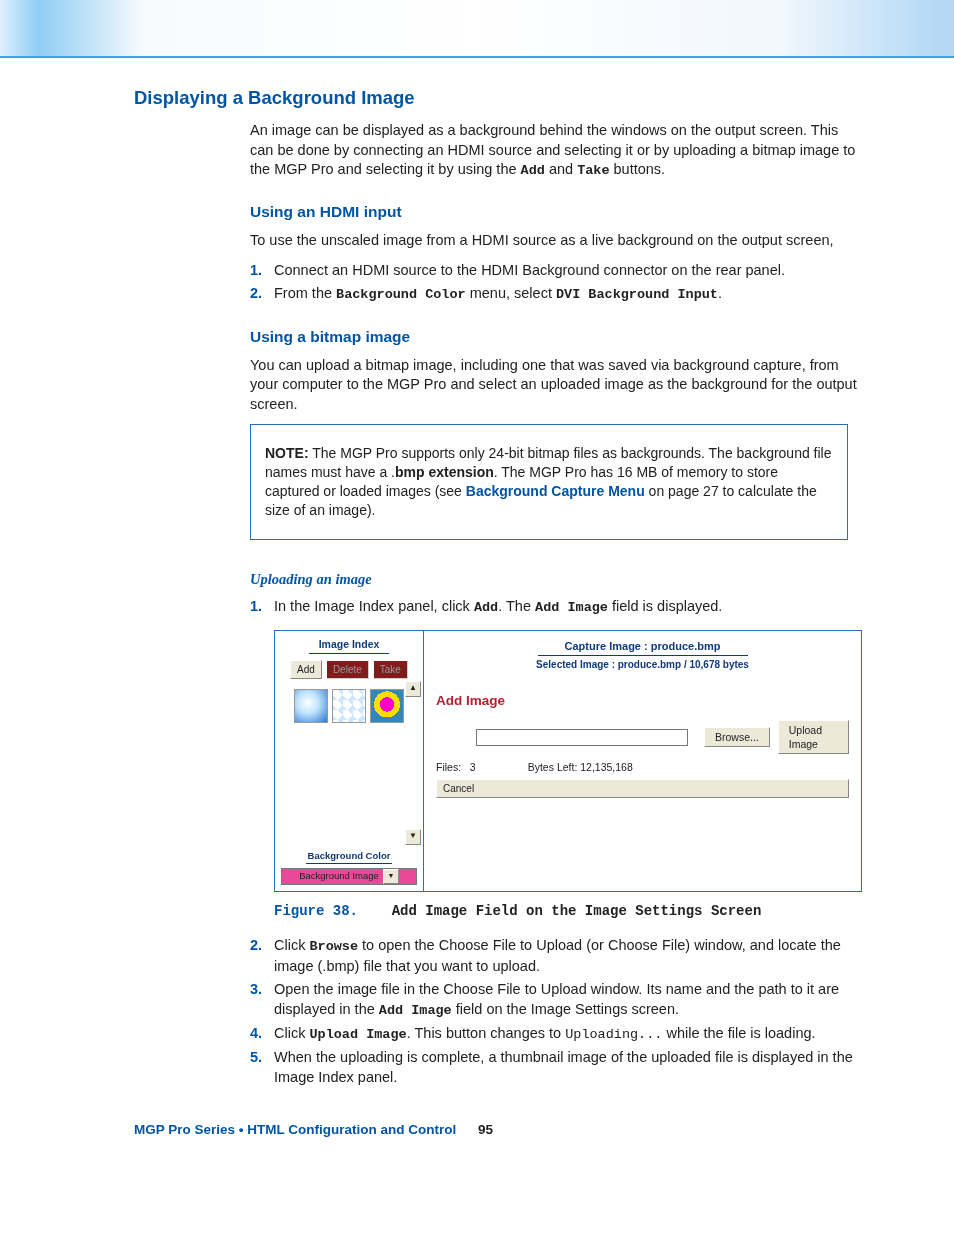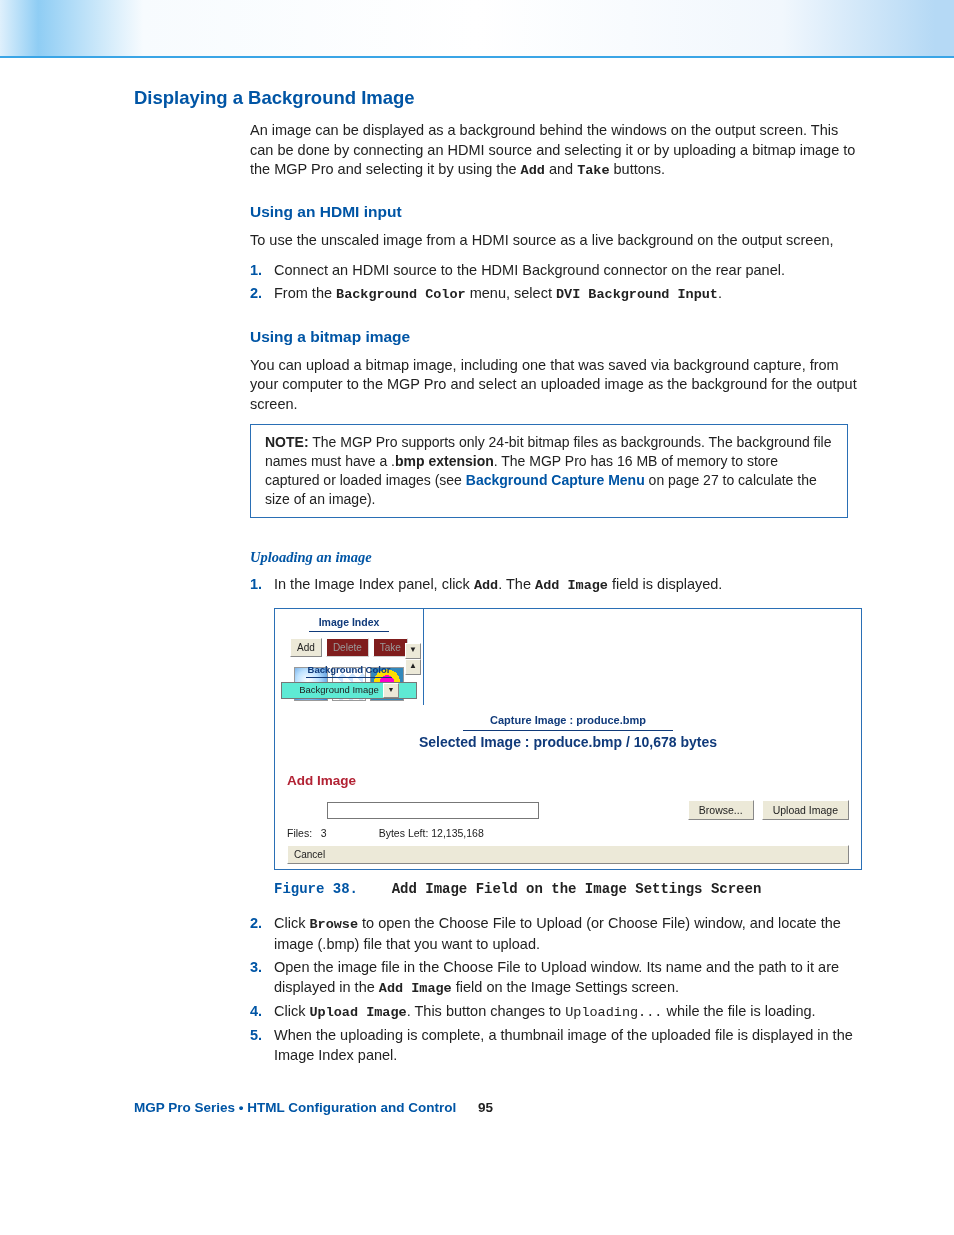--- a/index.html
+++ b/index.html
@@ -52,21 +52,21 @@
   }
   .ol-num .num {
     color: #0055a5;
     font-weight: bold;
     width: 24px;
     flex: 0 0 24px;
   }
   .ol-num .txt { flex: 1; }
   .note-box {
     border: 1px solid #2a6fb5;
-    padding: 8px 14px;
+    padding: 19px 14px;
     margin: 10px 14px 16px 0;
     font-size: 14px;
   }
   .note-lead { font-weight: bold; }
   .link-blue { color: #0055a5; font-weight: bold; }
   .bold { font-weight: bold; }
   .figure-caption {
     margin: 10px 0 16px 0;
     font-size: 14px;
   }
@@ -140,38 +140,38 @@
     position:absolute; bottom:6px; left:6px; right:6px;
     font-size:9.5px; text-align:center;
   }
   .bgc-label {
     font-weight:bold; color:#103a7a;
     border-bottom:1px solid #103a7a;
     display:inline-block; padding:0 2px; margin-bottom:4px;
   }
   .bgc-select {
     display:flex; align-items:center; justify-content:center;
-    border:1px solid #777; background:#5eead4; height:15px; padding:0 3px;
+    border:1px solid #777; background:#ec4899; height:15px; padding:0 3px;
     font-size:9.5px;
   }
   .bgc-select .caret {
     width:14px; height:13px; margin-left:4px;
     background:#ece9d8; border:1px solid #888;
     border-top-color:#fff; border-left-color:#fff;
     font-size:7px; line-height:11px; text-align:center;
   }
 
   .shot-right { flex:1; position:relative; padding:4px 12px; }
   .cur-img {
     text-align:center; font-weight:bold; font-size:11px; color:#103a7a;
     border-bottom:1px solid #103a7a; width:210px; margin:4px auto 2px auto;
     padding-bottom:2px;
   }
   .sel-img {
-    text-align:center; font-weight:bold; font-size:14px; color:#103a7a;
+    text-align:center; font-weight:bold; font-size:10px; color:#103a7a;
     margin: 2px 0 20px 0;
   }
   .add-img-title {
     color:#b22234; font-weight:bold; font-size:13.5px;
     font-family: Arial, Helvetica, sans-serif;
     margin: 12px 0 10px 0;
   }
   .upload-row { display:flex; align-items:center; gap:8px;padding-left:40px; }
   .txt-input {
     flex: 0 0 210px; height:15px; border:1px solid #777; background:#fff;
@@ -220,21 +220,21 @@
 
     <h4 class="italic-title">Uploading an image</h4>
 
     <div class="ol-num">
       <div class="num">1.</div>
       <div class="txt">
         <span>In the Image Index panel, click </span><span class="mono">Add</span><span>. The </span><span class="mono">Add Image</span><span> field is displayed.</span>
       </div>
     </div>
 
-    <div class="app-shot" style="margin-left:24px;flex-direction:column;">
+    <div class="app-shot" style="margin-left:24px;">
       <div class="shot-left">
         <div class="ii-title">Image Index</div>
         <div class="underline-rule"></div>
         <div class="btn-row">
           <div class="btn3d">Add</div>
           <div class="btn3d disabled">Delete</div>
           <div class="btn3d disabled">Take</div>
         </div>
         <div class="scroll-btn scroll-top">▲</div>
         <div class="thumb-row">

